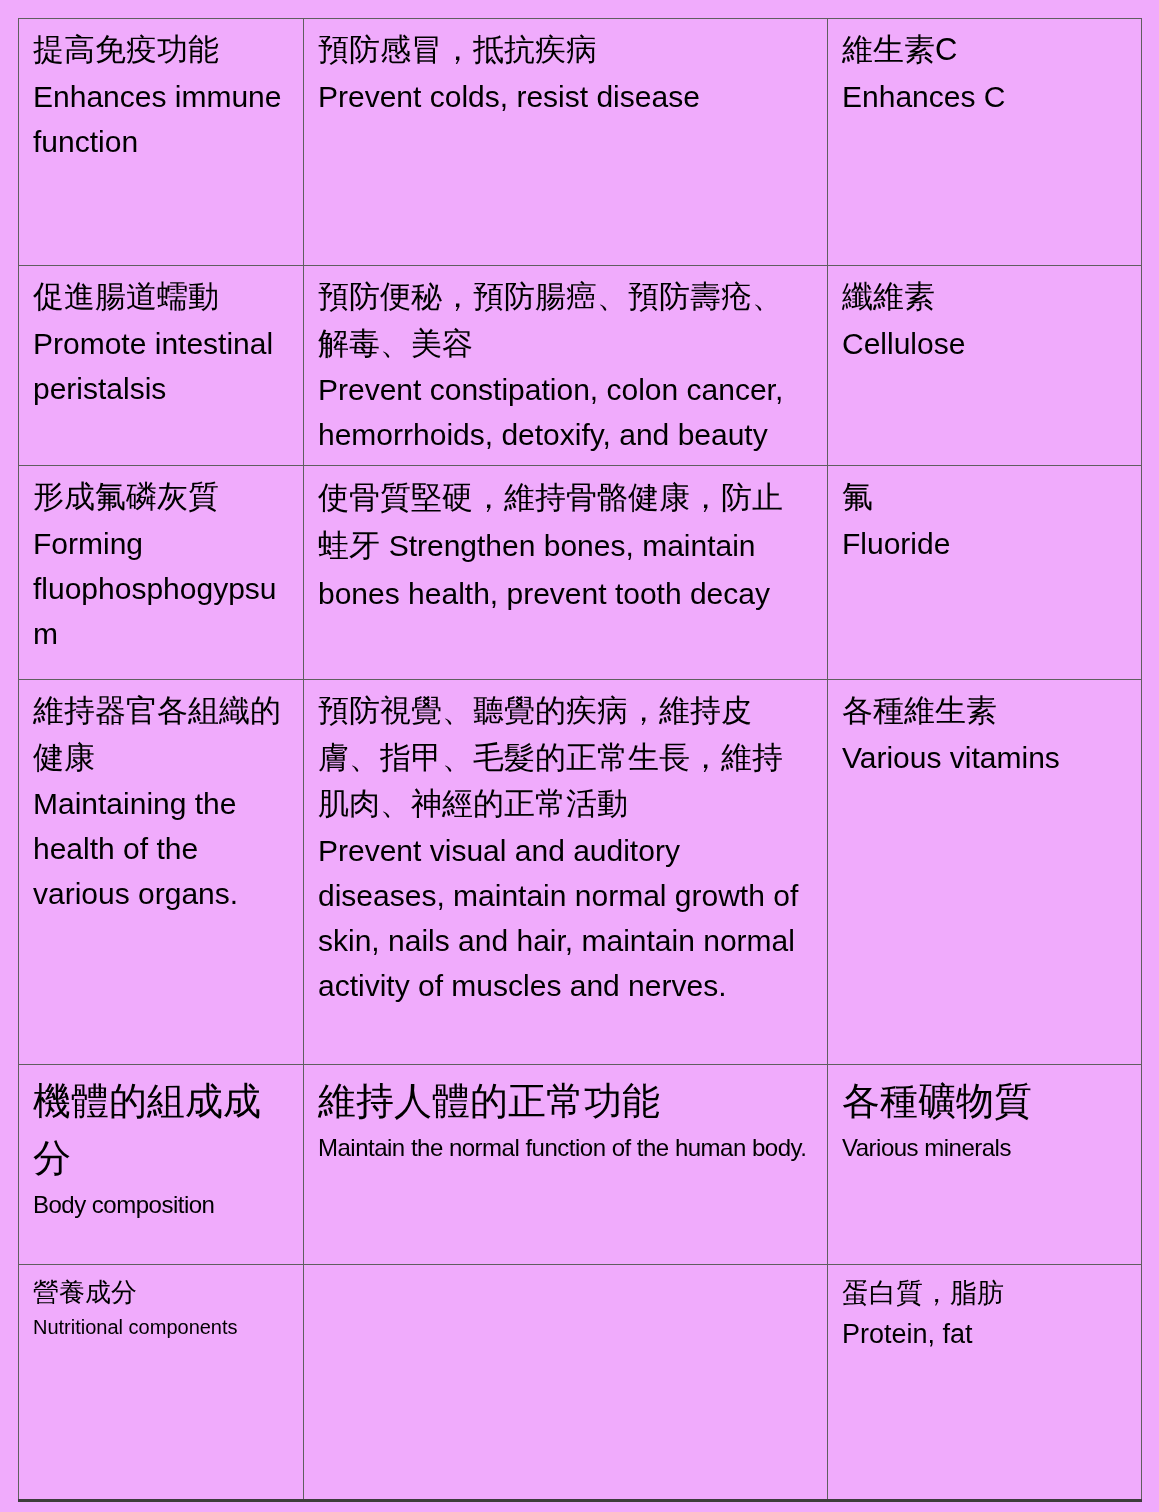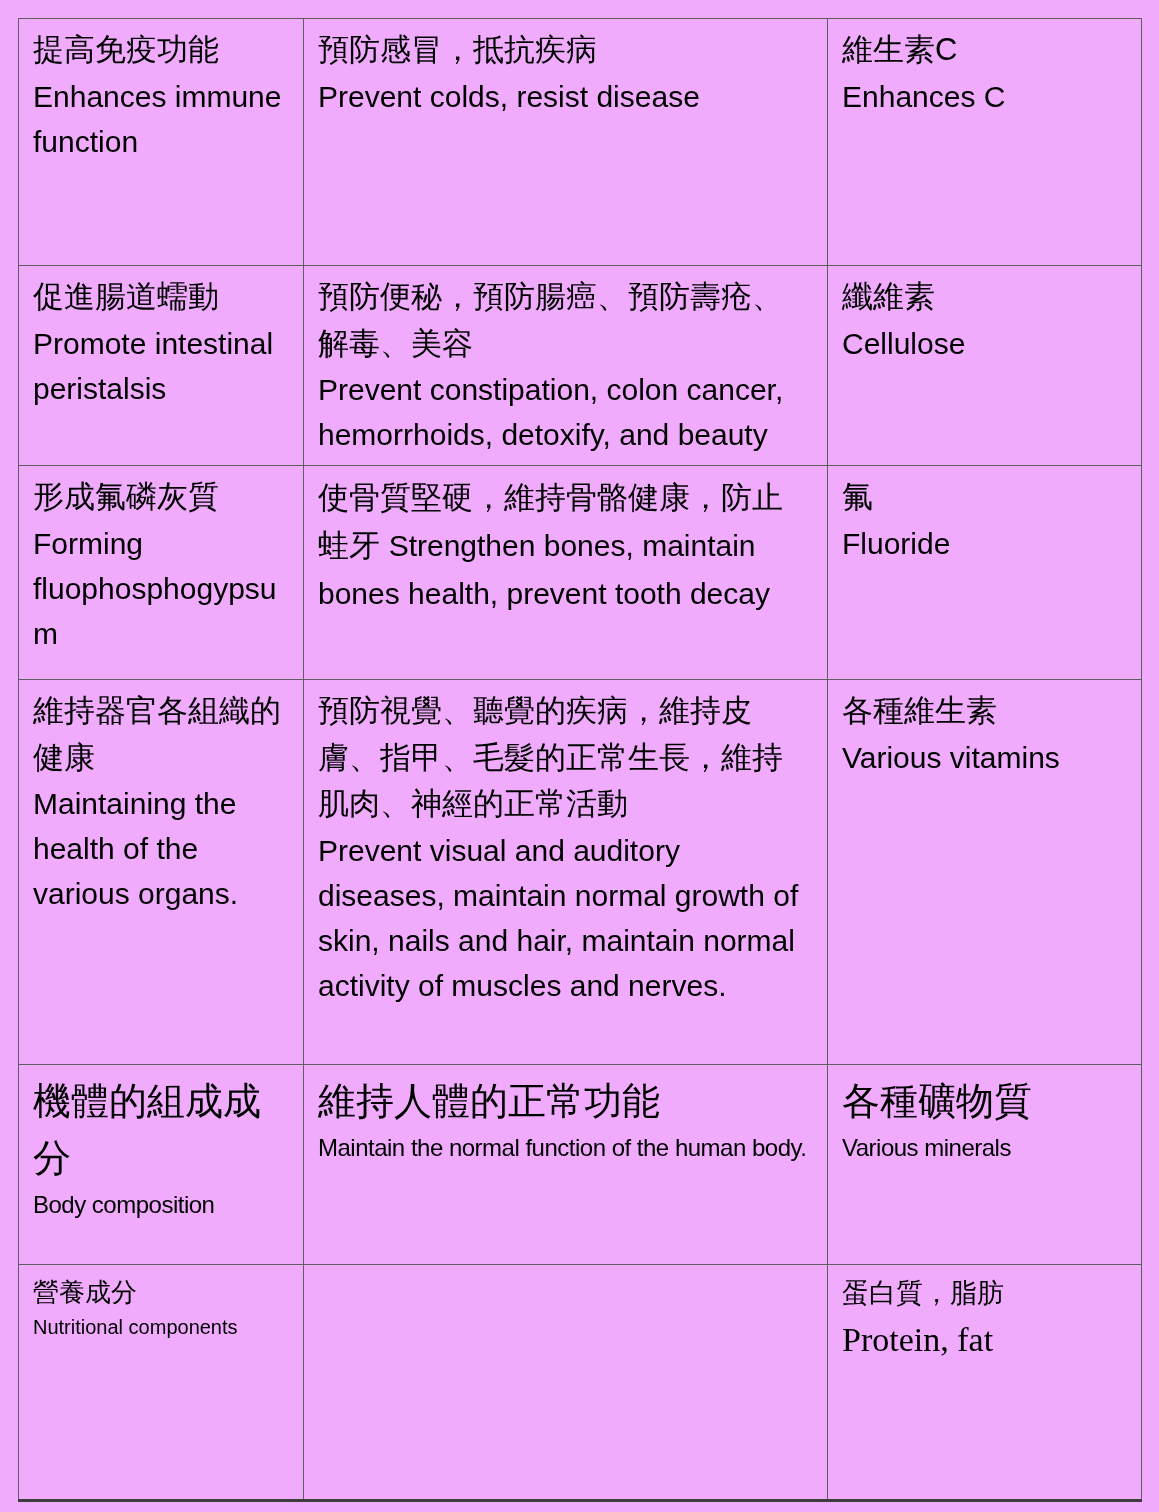--- a/index.html
+++ b/index.html
@@ -46,21 +46,21 @@
     font-size:31px;
     line-height:1.55;
   }
   .mix .en-inline{font-size:30px;}
   
   tr.r5 .zh{font-size:38px;}
   tr.r5 .en{font-size:24px;letter-spacing:-0.5px;}
   tr.r6 td.cell:first-child .zh{font-size:26px;}
   tr.r6 td.cell:first-child .en{font-size:20px;}
   tr.r6 td.cell:last-child .zh{font-size:27px;}
-  tr.r6 td.cell:last-child .en{font-size:34px;font-family:Liberation Serif, serif;}
+  tr.r6 td.cell:last-child .en{font-size:27px;}
   
   tr.r1{height:247px;}
   tr.r2{height:198px;padding-left:32px;}
   tr.r3{height:214px;}
   tr.r4{height:385px;}
   tr.r5{height:200px;}
   tr.r6{height:236px;}
 </style>
 </head>
 <body>

